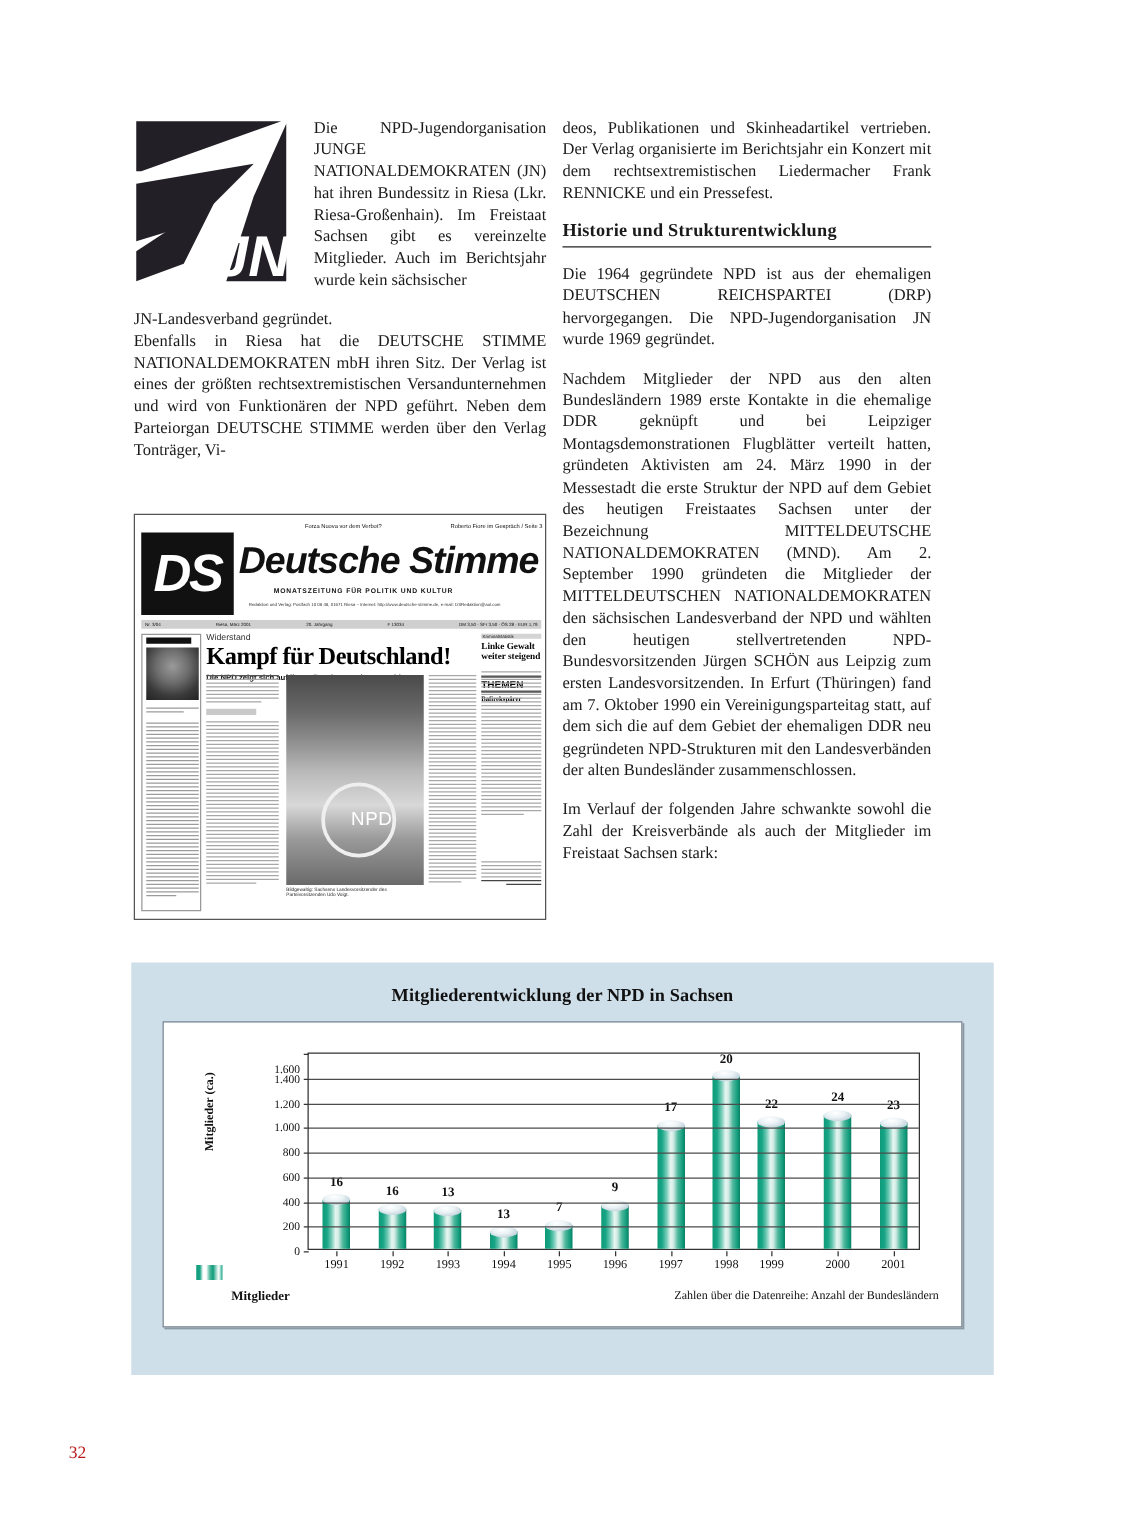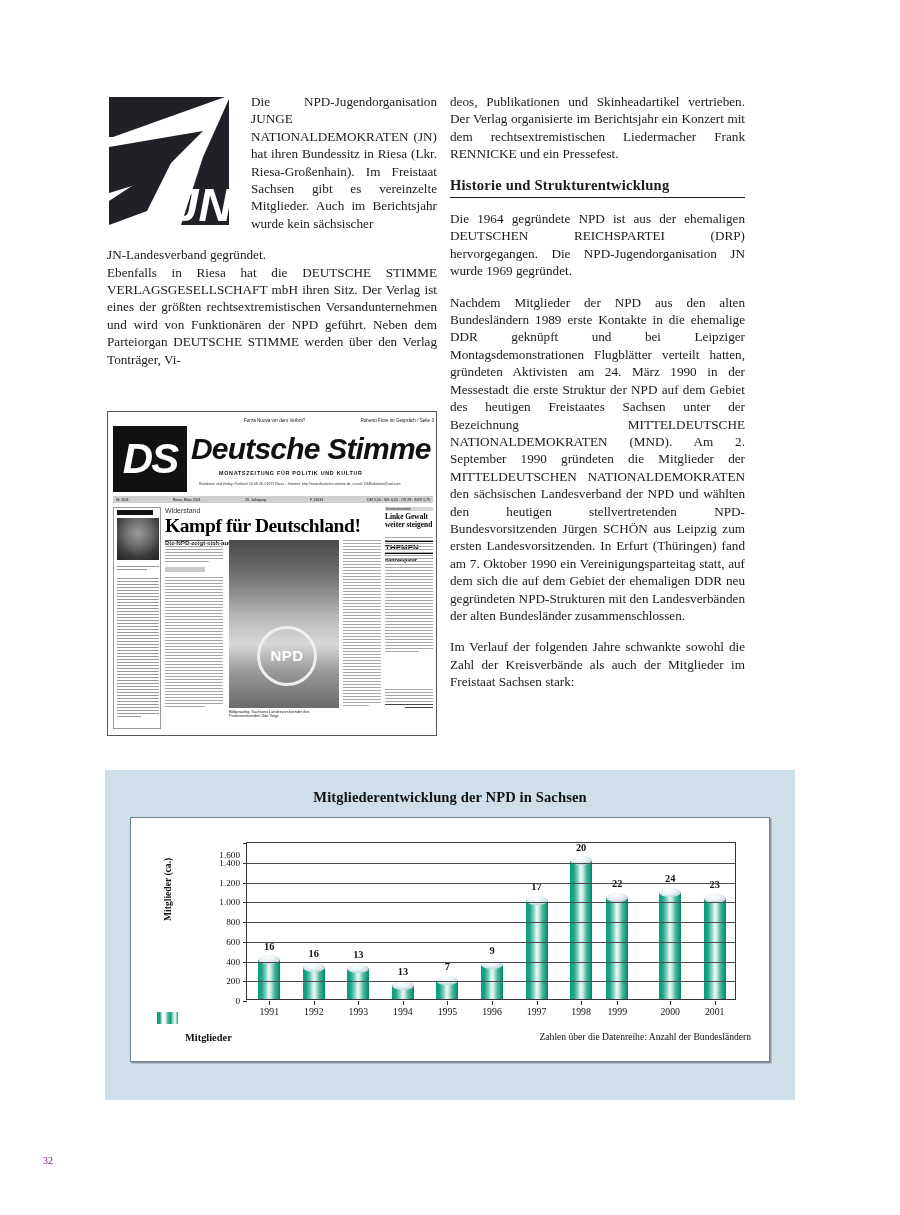--- a/index.html
+++ b/index.html
@@ -76,21 +76,21 @@
   .pa-head{font-family:"Liberation Serif",serif;font-weight:bold;font-size:19.5px;color:#000;line-height:21px;margin-top:1px;letter-spacing:-.4px;}
   .pa-dek{font-size:6.2px;font-weight:bold;color:#111;margin-top:3px;}
   .pa-photo{
      position:absolute;left:64px;top:33px;width:110px;height:168px;
      background:linear-gradient(180deg,#4a4a4a 0%,#6a6a6a 18%,#8a8a8a 30%,#b9b9b9 46%,#d8d8d8 62%,#9a9a9a 78%,#6a6a6a 100%);
      overflow:hidden;
   }
   .pa-npd{
      position:absolute;left:28px;top:86px;width:54px;height:54px;border-radius:50%;
      border:3px solid #efefef;color:#fff;font-family:"Liberation Sans",sans-serif;
-     font-weight:bold;font-size:15px;line-height:54px;text-align:center;letter-spacing:.5px;
+     font-weight:normal;font-size:15px;line-height:54px;text-align:right;letter-spacing:.5px;
   }
   .pa-cap{position:absolute;left:64px;top:203px;width:112px;font-size:3.8px;color:#222;}
   .pa-c3{position:absolute;left:272px;top:0;width:48px;height:222px;}
   .pa-k2{font-size:3.6px;color:#111;background:#d4d4d4;padding:0 1px;}
   .pa-h2{font-family:"Liberation Serif",serif;font-weight:bold;font-size:7.4px;color:#000;line-height:8.2px;margin-top:2px;}
   .pa-themen{font-weight:bold;font-size:8px;color:#000;border-top:1.4px solid #000;border-bottom:1.4px solid #000;margin-top:4px;padding:1px 0;}
   .txl{position:absolute;height:1px;background:#a7a7a7;}
 
   
   .chartwrap{
@@ -150,22 +150,22 @@
     width:21px;height:12px;
     background:linear-gradient(90deg,#0f9b7a 0%,#17a585 14%,#ffffff 26%,#ffffff 38%,#4fb89d 52%,#0f9b7a 64%,#9fd9c9 76%,#ffffff 86%,#17a585 100%);
   }
   .legend-lbl{font-family:"Liberation Serif",serif;font-weight:bold;font-size:10.4px;color:#111;margin-top:40px;}
   .chart-note{
     position:absolute;right:18px;bottom:19px;
     font-family:"Liberation Serif",serif;font-size:9.6px;color:#111;
   }
 
   .pagenum{
-    position:absolute;left:43px;top:1155px;
-    font-family:"Liberation Serif",serif;font-size:10px;color:#701a75;
+    position:absolute;left:55px;top:1155px;
+    font-family:"Liberation Serif",serif;font-size:14px;color:#b91c1c;
   }
 </style>
 </head>
 <body>
 
 <div class="page">
 
   <div class="col col-left">
 
     <div class="wrapcol">
@@ -176,21 +176,21 @@
           <path d="M2 52 L96 36 L48 84 L2 98 Z" fill="#231f26"></path>
           <path d="M2 106 L66 64 L40 116 L2 130 Z" fill="#231f26"></path>
           <path d="M122 4 L122 130 L74 130 L96 62 Z" fill="#231f26"></path>
           <text x="66" y="126" font-family="Liberation Sans, sans-serif" font-size="46" font-weight="bold" font-style="italic" fill="#ffffff">JN</text>
         </svg>
       </div>
       <p class="p">Die NPD-Jugendorganisation JUNGE NATIONALDEMOKRATEN (JN) hat ihren Bundessitz in Riesa (Lkr. Riesa-Großenhain). Im Freistaat Sachsen gibt es vereinzelte Mitglieder. Auch im Berichtsjahr wurde kein sächsischer</p>
       <p class="p runaround">JN-Landesverband gegründet.</p>
     </div>
 
-    <p class="p">Ebenfalls in Riesa hat die DEUTSCHE STIMME VERLAGSGESELLSCHAFT mbH ihren Sitz. Der Verlag ist eines der größten rechtsextremistischen Versandunternehmen und wird von Funktionären der NPD geführt. Neben dem Parteiorgan DEUTSCHE STIMME werden über den Verlag Tonträger, Vi-</p>
+    <p class="p">Ebenfalls in Riesa hat die DEUTSCHE STIMME NATIONALDEMOKRATEN mbH ihren Sitz. Der Verlag ist eines der größten rechtsextremistischen Versandunternehmen und wird von Funktionären der NPD geführt. Neben dem Parteiorgan DEUTSCHE STIMME werden über den Verlag Tonträger, Vi-</p>
   </div>
 
   <div class="col col-right">
     <p class="p">deos, Publikationen und Skinheadartikel vertrieben. Der Verlag organisierte im Berichtsjahr ein Konzert mit dem rechtsextremistischen Liedermacher Frank RENNICKE und ein Pressefest.</p>
     <h2 class="section">Historie und Strukturentwicklung</h2>
     <hr class="rule">
     <p class="p">Die 1964 gegründete NPD ist aus der ehemaligen DEUTSCHEN REICHSPARTEI (DRP) hervorgegangen. Die NPD-Jugendorganisation JN wurde 1969 gegründet.</p>
     <p class="p">Nachdem Mitglieder der NPD aus den alten Bundesländern 1989 erste Kontakte in die ehemalige DDR geknüpft und bei Leipziger Montagsdemonstrationen Flugblätter verteilt hatten, gründeten Aktivisten am 24. März 1990 in der Messestadt die erste Struktur der NPD auf dem Gebiet des heutigen Freistaates Sachsen unter der Bezeichnung MITTELDEUTSCHE NATIONALDEMOKRATEN (MND). Am 2. September 1990 gründeten die Mitglieder der MITTELDEUTSCHEN NATIONALDEMOKRATEN den sächsischen Landesverband der NPD und wählten den heutigen stellvertretenden NPD-Bundesvorsitzenden Jürgen SCHÖN aus Leipzig zum ersten Landesvorsitzenden. In Erfurt (Thüringen) fand am 7. Oktober 1990 ein Vereinigungsparteitag statt, auf dem sich die auf dem Gebiet der ehemaligen DDR neu gegründeten NPD-Strukturen mit den Landesverbänden der alten Bundesländer zusammenschlossen.</p>
     <p class="p">Im Verlauf der folgenden Jahre schwankte sowohl die Zahl der Kreisverbände als auch der Mitglieder im Freistaat Sachsen stark:</p>
   </div>

